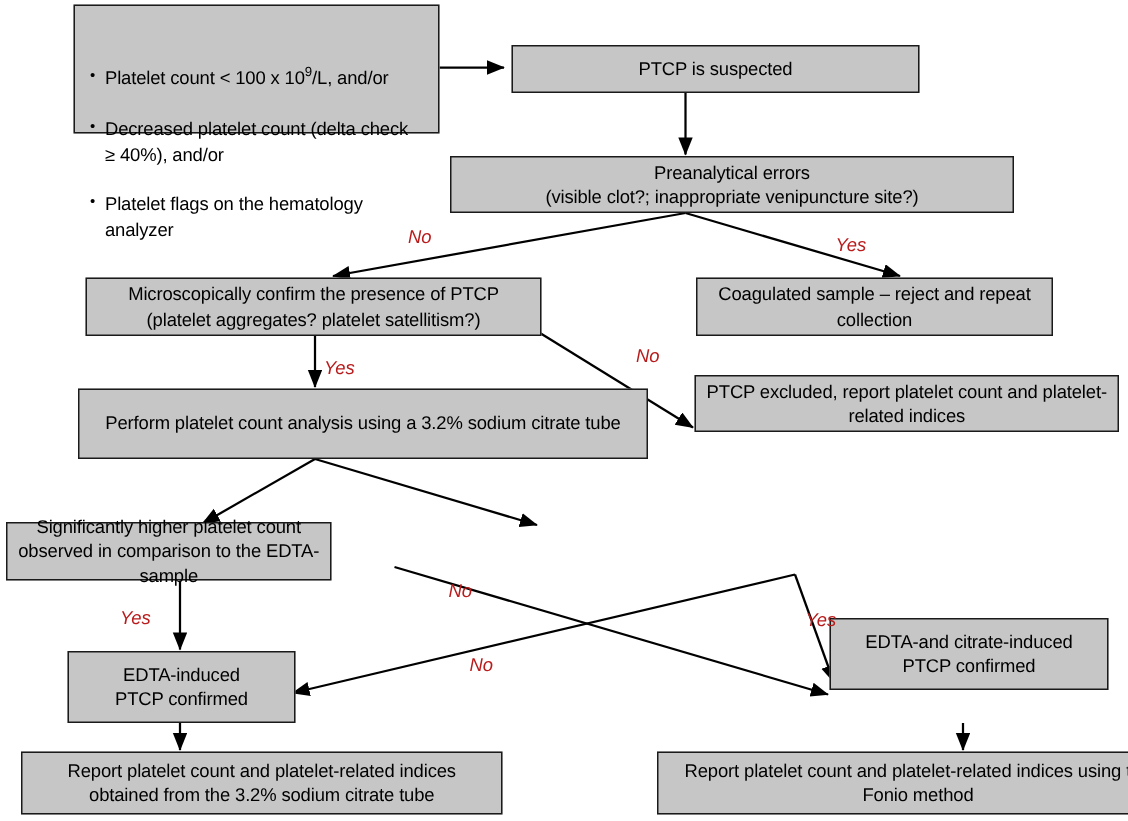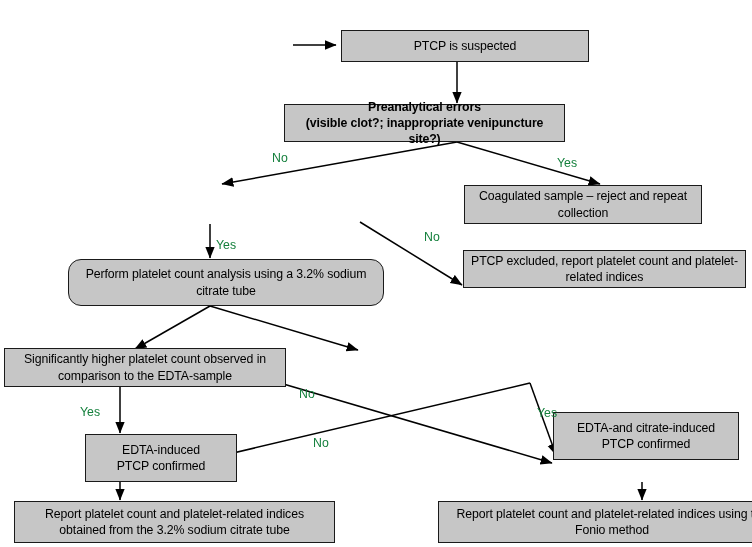--- a/index.html
+++ b/index.html
@@ -51,23 +51,24 @@
   .node.bullets li::before {
     content: "\2022";
     position: absolute;
     left: 0;
     top: -0.5px;
     font-size: 10px;
   }
   .edge-label {
     position: absolute;
     font-size: 12.3px;
-    color: #15803d;
+    color: #b91c1c;
     background: transparent;
     white-space: nowrap;
+    font-style: italic;
   }
   svg.edges {
     position: absolute;
     left: 0;
     top: 0;
     width: 752px;
     height: 547px;
     pointer-events: none;
   }
   sup { font-size: 0.72em; vertical-align: super; line-height: 0; }
@@ -106,37 +107,46 @@
 
     <line x1="530" y1="383" x2="195" y2="462" stroke="#000000" stroke-width="1.5" marker-end="url(#arrow)"></line>
 
     <line x1="530" y1="383" x2="556" y2="455" stroke="#000000" stroke-width="1.5" marker-end="url(#arrow)"></line>
 
     <line x1="120" y1="482" x2="120" y2="500" stroke="#000000" stroke-width="1.5" marker-end="url(#arrow)"></line>
 
     <line x1="642" y1="482" x2="642" y2="500" stroke="#000000" stroke-width="1.5" marker-end="url(#arrow)"></line>
   </svg>
 
+  <div class="node bullets" style="left:49px; top:3px; width:244px; height:86px;">
+    <ul>
+      <li><span>Platelet count &lt; 100 x 10<sup>9</sup>/L, and/or</span></li>
+      <li><span>Decreased platelet count (delta check ≥ 40%), and/or</span></li>
+      <li><span>Platelet flags on the hematology analyzer</span></li>
+    </ul>
+  </div>
 
-  <div class="node" style="left:341px; top:30px; width:248px; height:32px;">PTCP is suspected</div>
+  <div class="node" style="left:341px; top:30px; width:272px; height:32px;">PTCP is suspected</div>
 
-  <div class="node" style="left:284px; top:104px; width:281px; height:38px;font-weight:bold;">Preanalytical errors
+  <div class="node" style="left:300px; top:104px; width:376px; height:38px;">Preanalytical errors
 (visible clot?; inappropriate venipuncture site?)</div>
 
+  <div class="node" style="left:57px; top:185px; width:304px; height:39px;">Microscopically confirm the presence of PTCP
+(platelet aggregates? platelet satellitism?)</div>
 
   <div class="node" style="left:464px; top:185px; width:238px; height:39px;">Coagulated sample – reject and repeat collection</div>
 
   <div class="node" style="left:463px; top:250px; width:283px; height:38px;">PTCP excluded, report platelet count and platelet-related indices</div>
 
-  <div class="node" style="left:68px; top:259px; width:316px; height:47px;border-radius:13px;">Perform platelet count analysis using a 3.2% sodium citrate tube</div>
+  <div class="node" style="left:52px; top:259px; width:380px; height:47px;">Perform platelet count analysis using a 3.2% sodium citrate tube</div>
 
-  <div class="node" style="left:4px; top:348px; width:282px; height:39px;">Significantly higher platelet count observed in comparison to the EDTA-sample</div>
+  <div class="node" style="left:4px; top:348px; width:217px; height:39px;">Significantly higher platelet count observed in comparison to the EDTA-sample</div>
 
 
-  <div class="node" style="left:45px; top:434px; width:152px; height:48px;margin-left:40px;">EDTA-induced
+  <div class="node" style="left:45px; top:434px; width:152px; height:48px;">EDTA-induced
 PTCP confirmed</div>
 
   <div class="node" style="left:553px; top:412px; width:186px; height:48px;">EDTA-and citrate-induced
 PTCP confirmed</div>
 
   <div class="node" style="left:14px; top:501px; width:321px; height:42px;">Report platelet count and platelet-related indices obtained from the 3.2% sodium citrate tube</div>
 
   <div class="node" style="left:438px; top:501px; width:348px; height:42px;text-align:center;">Report platelet count and platelet-related indices using the Fonio method</div>
 
   <div class="edge-label" style="left:272px; top:151px;">No</div>

